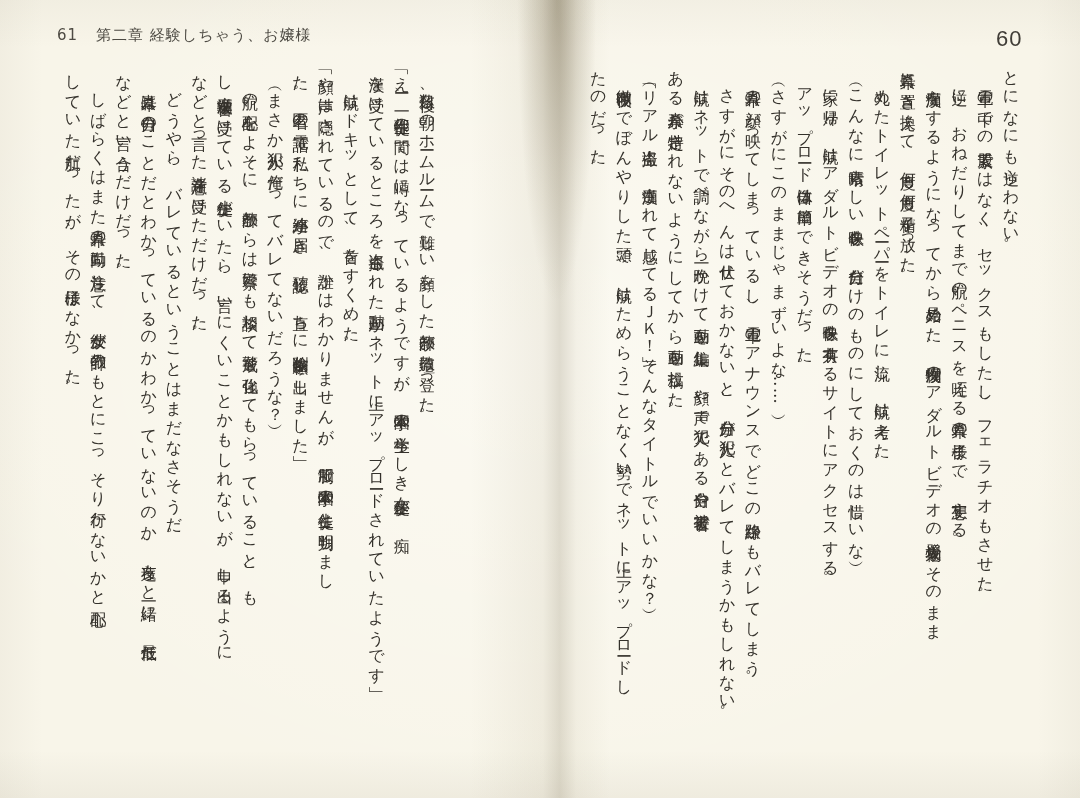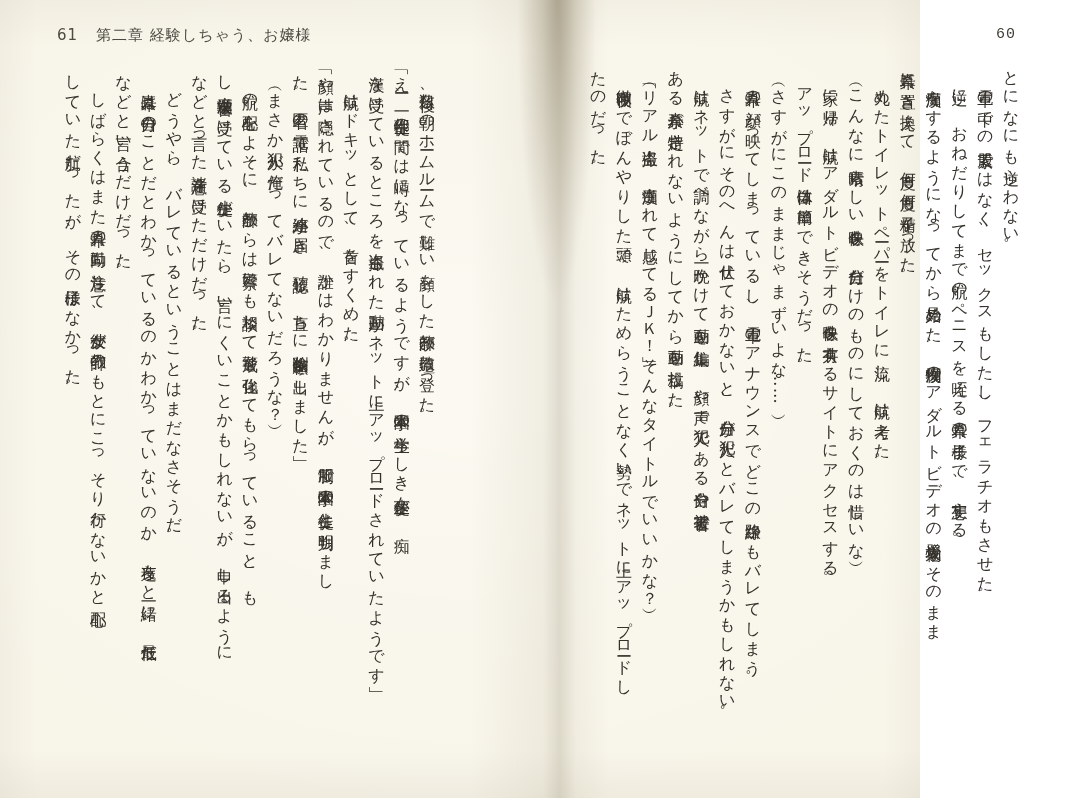--- a/index.html
+++ b/index.html
@@ -5,21 +5,21 @@
   html, body {
     margin: 0;
     padding: 0;
     width: 1080px;
     height: 798px;
     overflow: hidden;
     font-family: "DejaVu Serif", "Liberation Serif", serif;
   }
   .photo {
     position: relative;
-    width: 920px;
+    width: 1080px;
     height: 798px;
     background: #f8f5e9;
   }
   
   .vignette {
     position: absolute;
     inset: 0;
     background:
       radial-gradient(ellipse 900px 650px at 50% 45%, rgba(255,255,252,0.45), rgba(0,0,0,0) 70%),
       linear-gradient(to bottom, rgba(120,110,85,0.05) 0%, rgba(0,0,0,0) 6%, rgba(0,0,0,0) 94%, rgba(120,110,85,0.07) 100%),
@@ -54,22 +54,22 @@
     font-size: 15px;
     color: #4d4a43;
     letter-spacing: 1px;
     white-space: nowrap;
   }
   .running-head .folio { margin-right: 18px; }
   .folio-right {
     position: absolute;
     top: 26px;
     left: 456px; 
-    font-family: Liberation Mono, monospace;
-    font-size: 15px;
+    font-family: Liberation Sans, sans-serif;
+    font-size: 22px;
     color: #403d37;
     letter-spacing: 1px;
   }
 
   .vtext {
     position: absolute;
     writing-mode: vertical-rl;
     text-orientation: mixed;
     color: #34312b;
     font-size: 16px;

